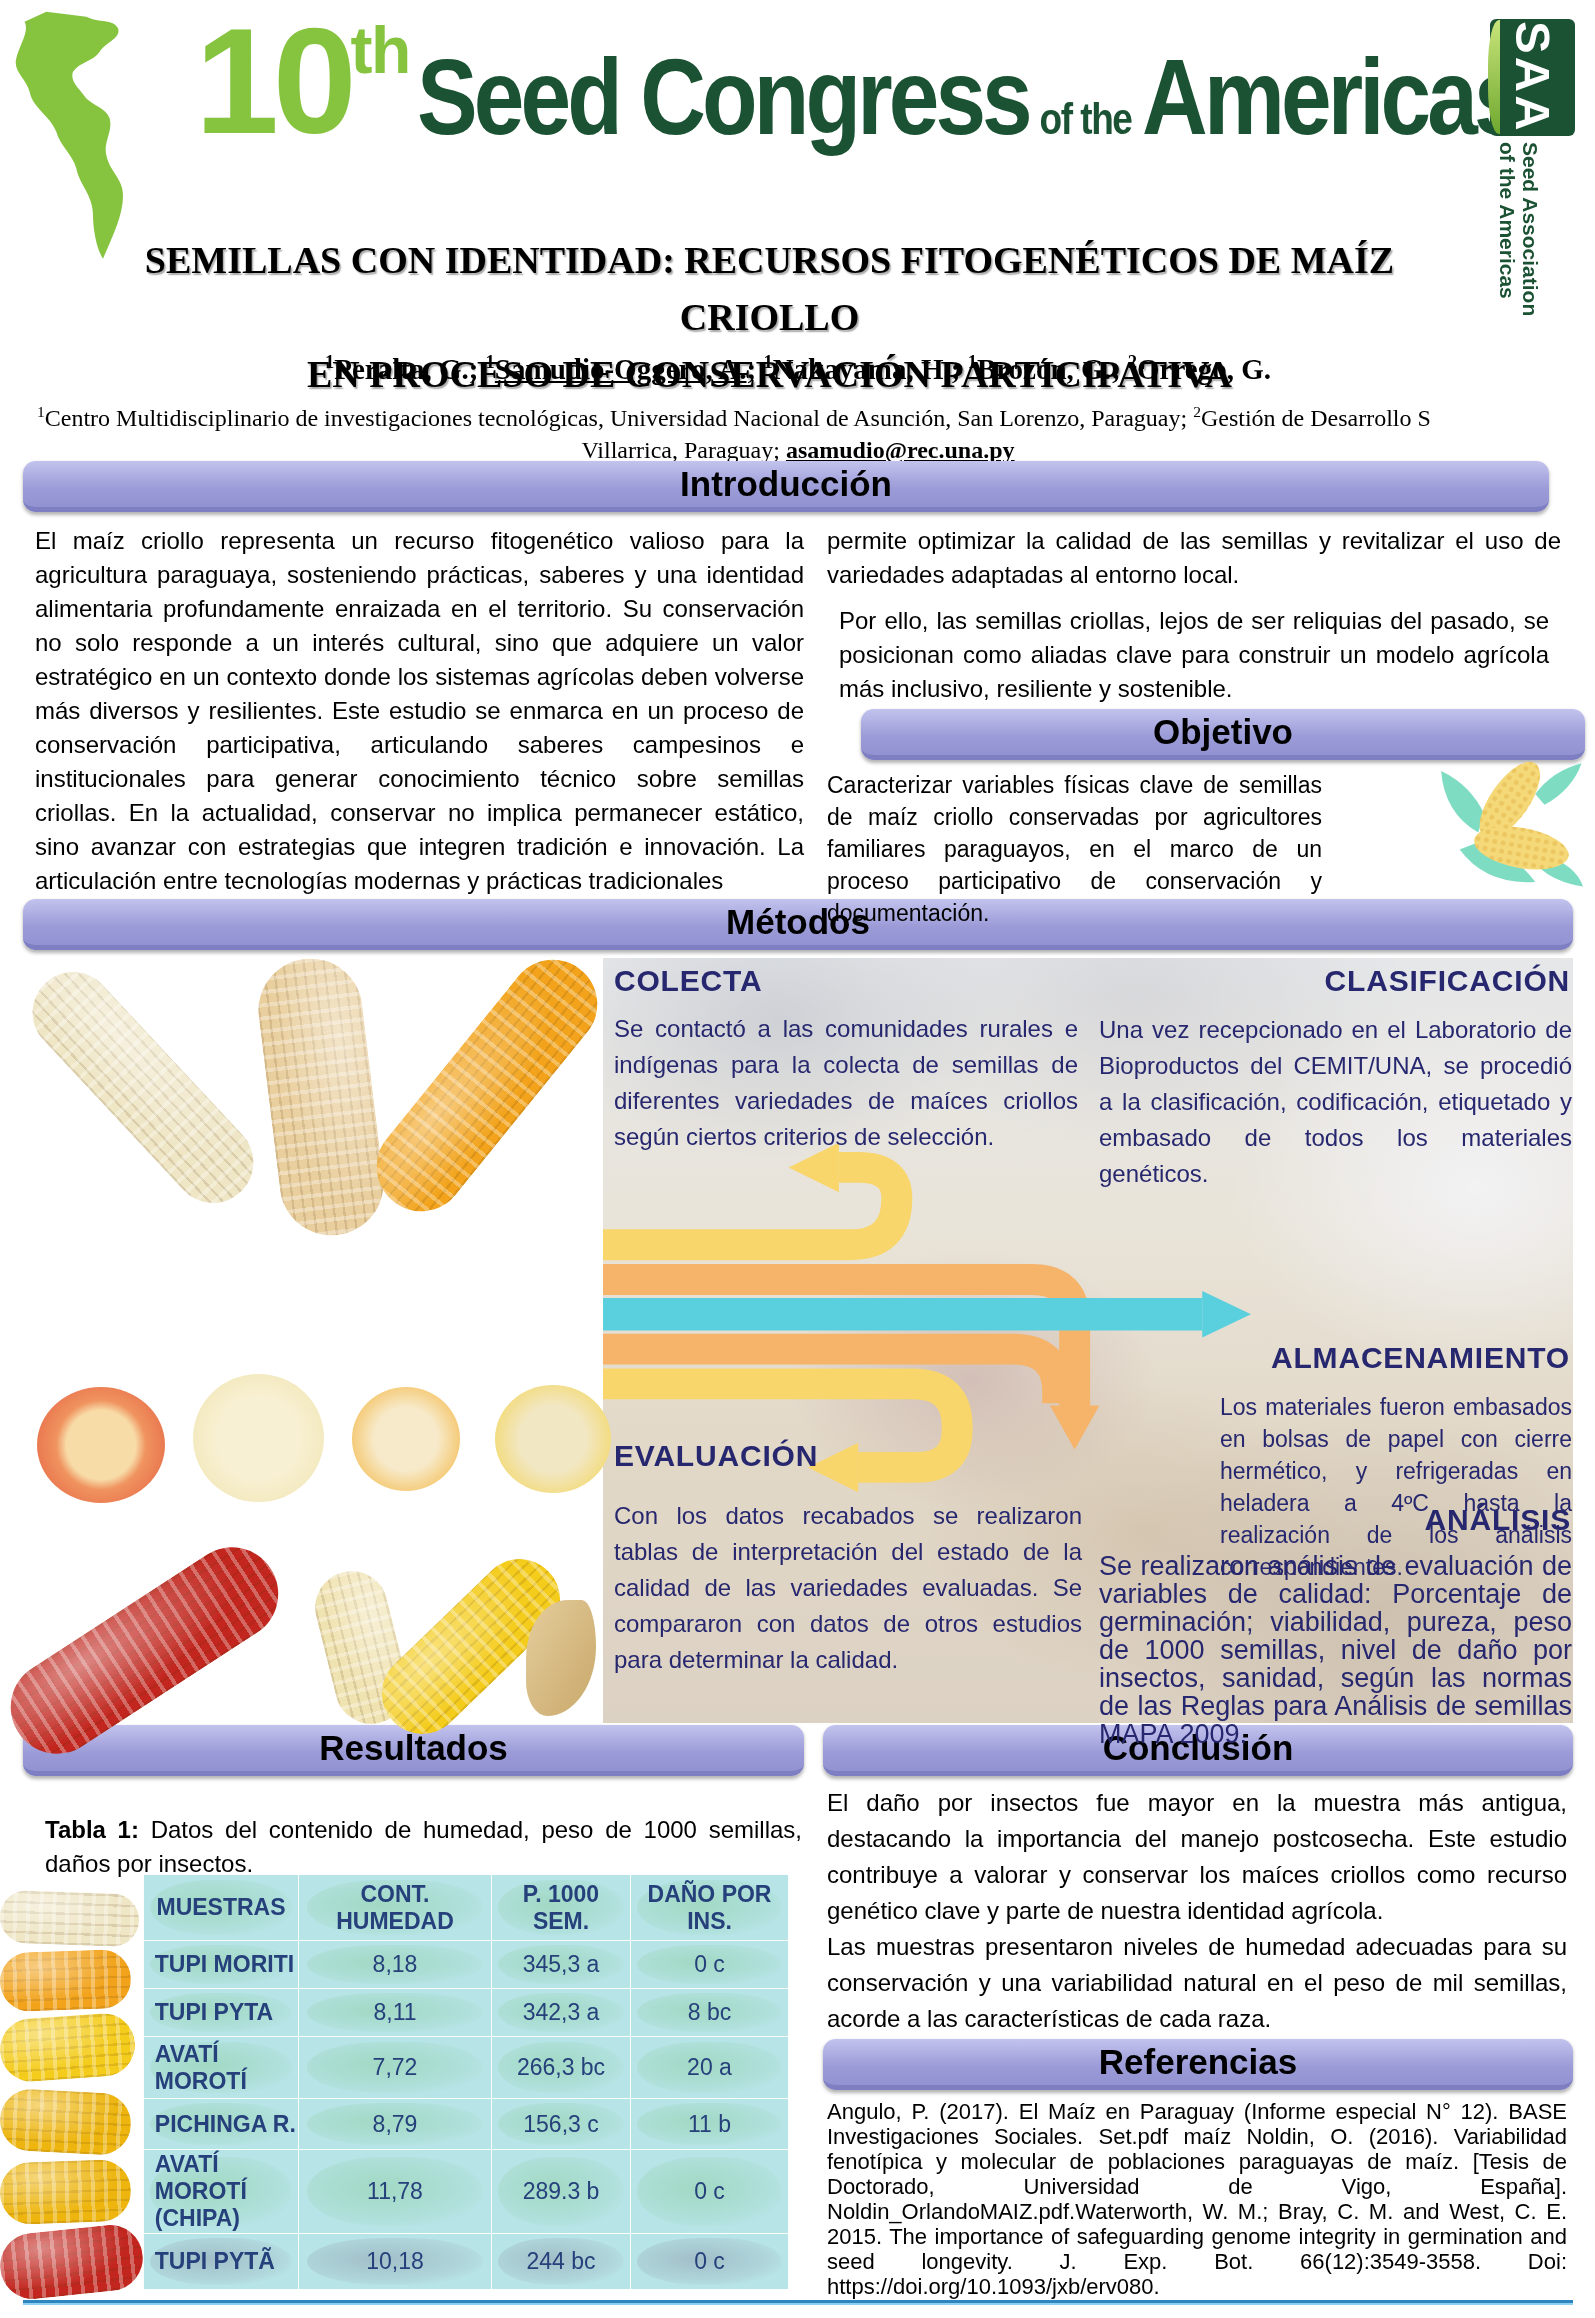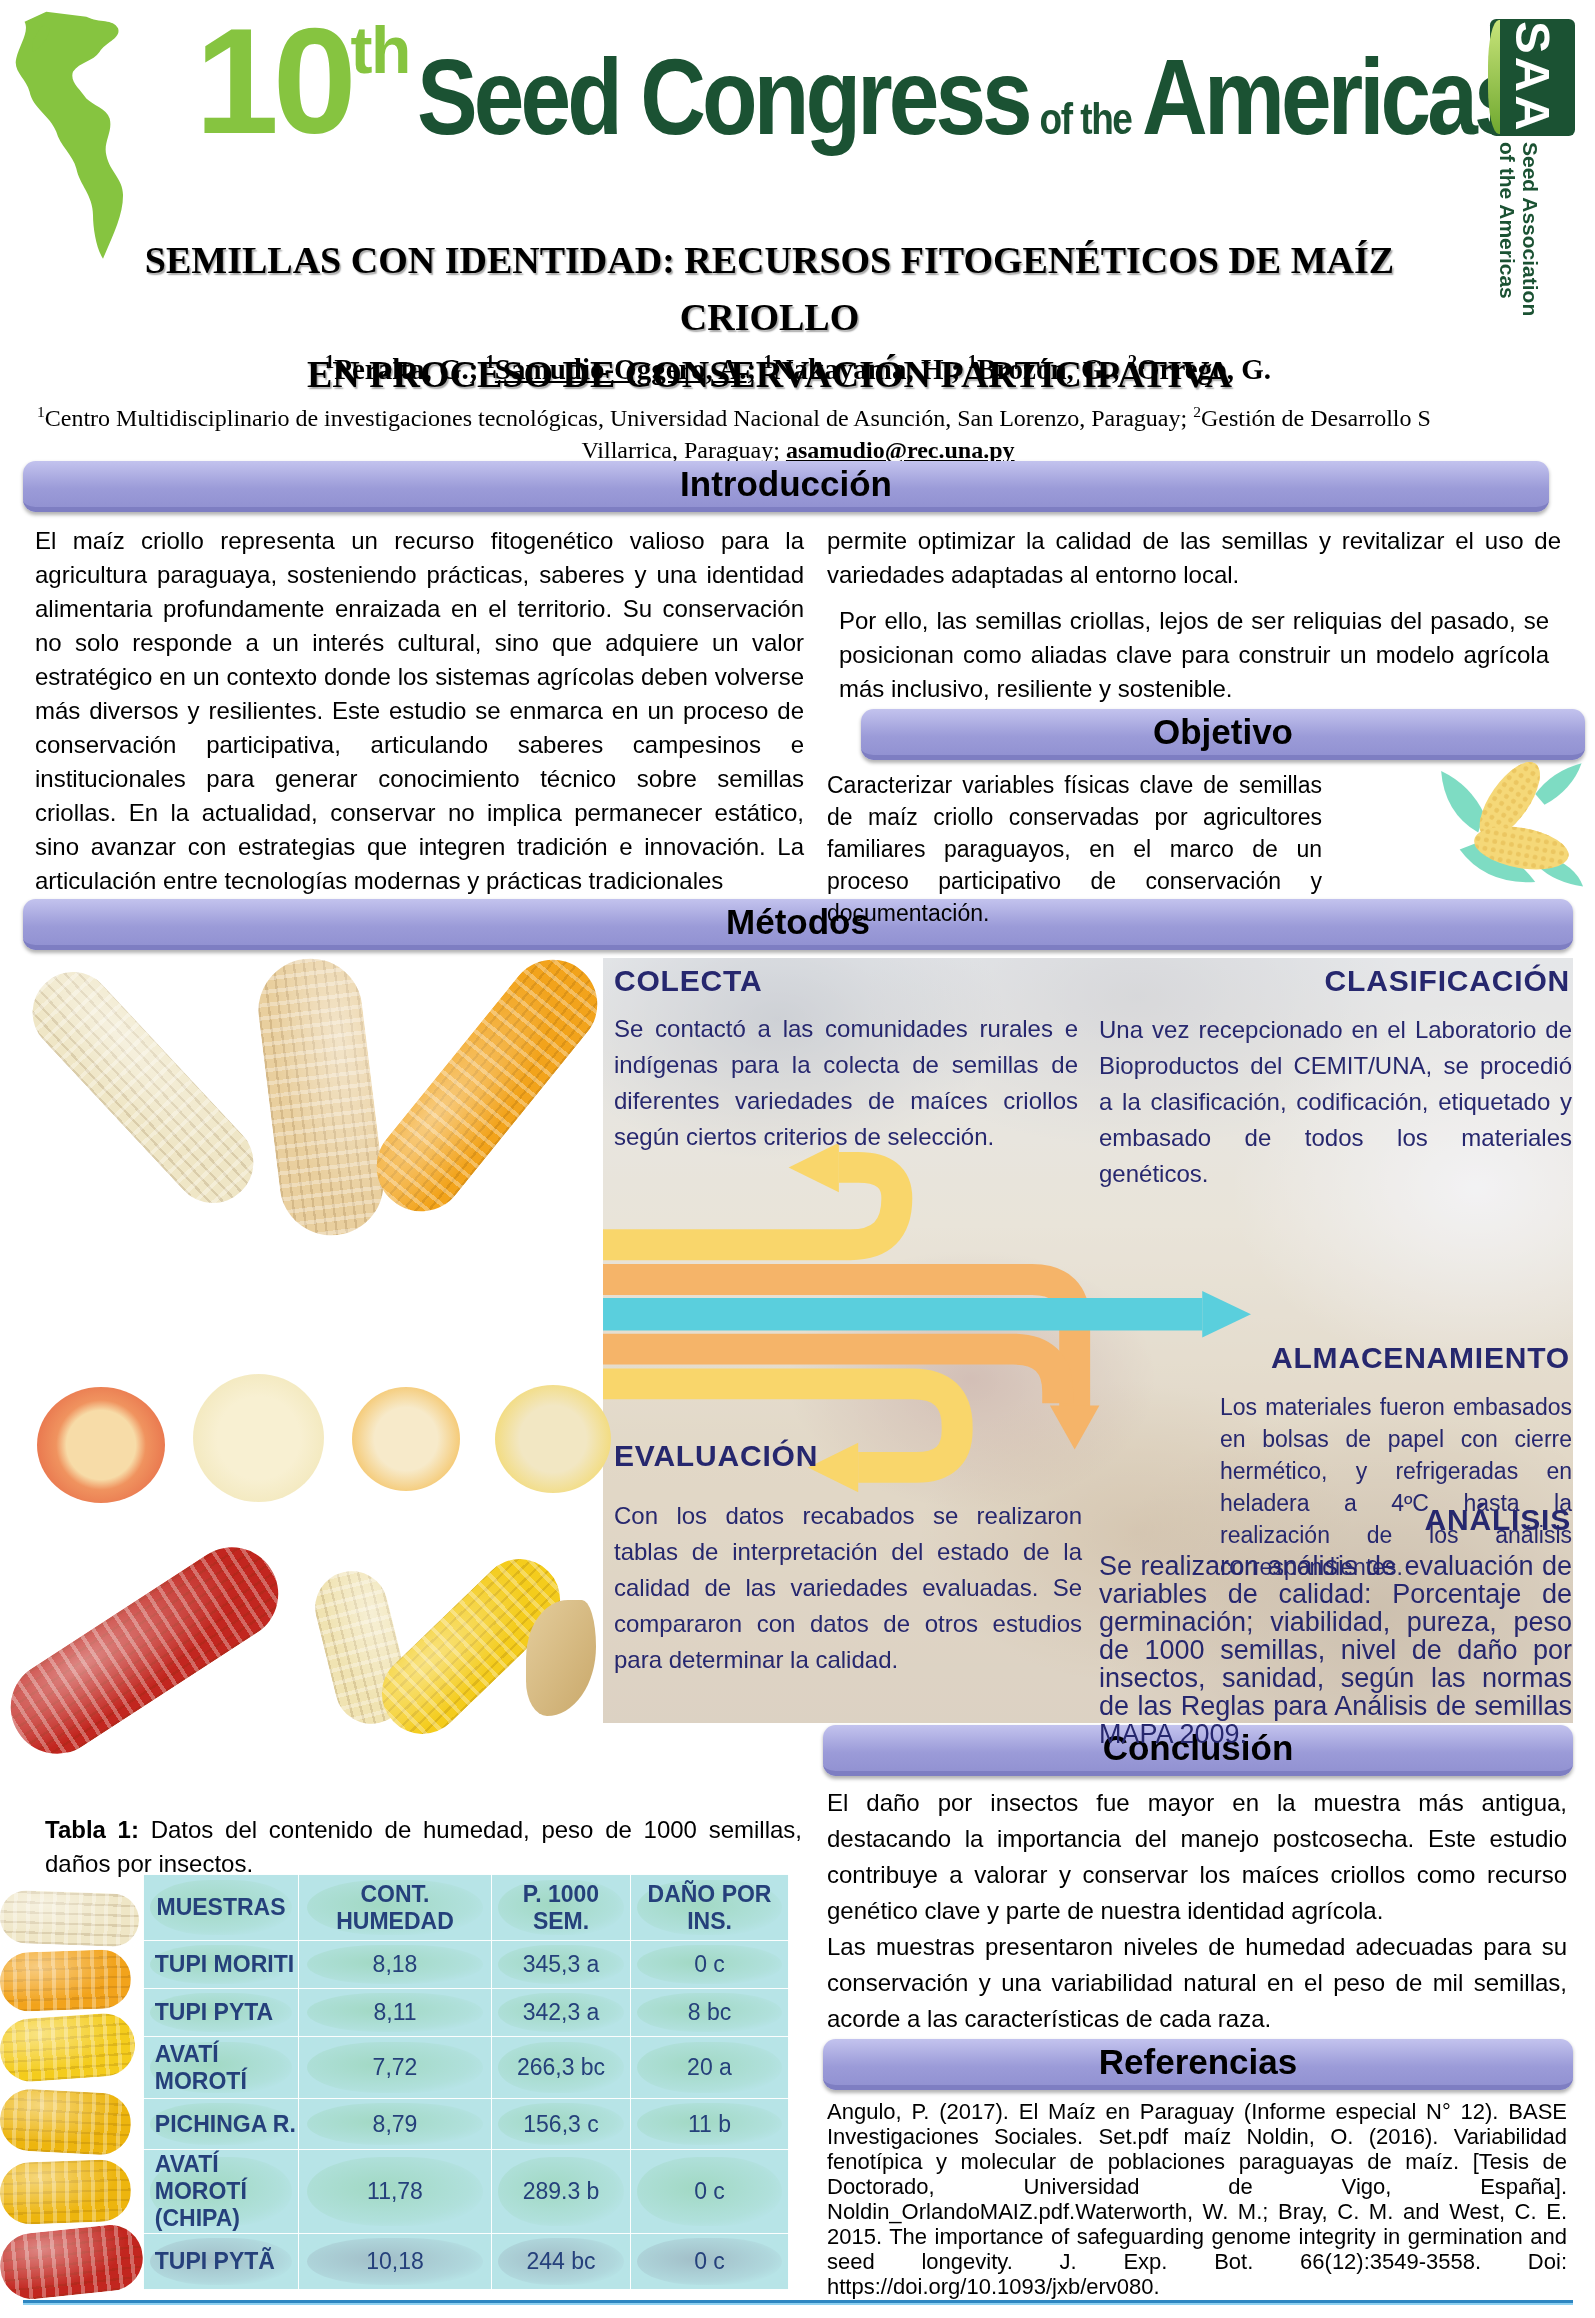--- a/index.html
+++ b/index.html
@@ -176,20 +176,23 @@
 
   <div class="banner b-intro">
       <span>Introducción</span>
     </div>
   <div class="banner b-objetivo">
       <span>Objetivo</span>
     </div>
   <div class="banner b-metodos">
       <span>Métodos</span>
     </div>
+  <div class="banner b-resultados">
+      <span>Resultados</span>
+    </div>
   <div class="banner b-conclusion">
       <span>Conclusión</span>
     </div>
   <div class="banner b-referencias">
       <span>Referencias</span>
     </div>
 
   <div class="body-text intro-left">El maíz criollo representa un recurso fitogenético valioso para la agricultura paraguaya, sosteniendo prácticas, saberes y una identidad alimentaria profundamente enraizada en el territorio. Su conservación no solo responde a un interés cultural, sino que adquiere un valor estratégico en un contexto donde los sistemas agrícolas deben volverse más diversos y resilientes. Este estudio se enmarca en un proceso de conservación participativa, articulando saberes campesinos e institucionales para generar conocimiento técnico sobre semillas criollas. En la actualidad, conservar no implica permanecer estático, sino avanzar con estrategias que integren tradición e innovación. La articulación entre tecnologías modernas y prácticas tradicionales</div>
   <div class="body-text intro-right">
     <p style="margin:0">permite optimizar la calidad de las semillas y  revitalizar el uso de variedades adaptadas al entorno local.</p>

